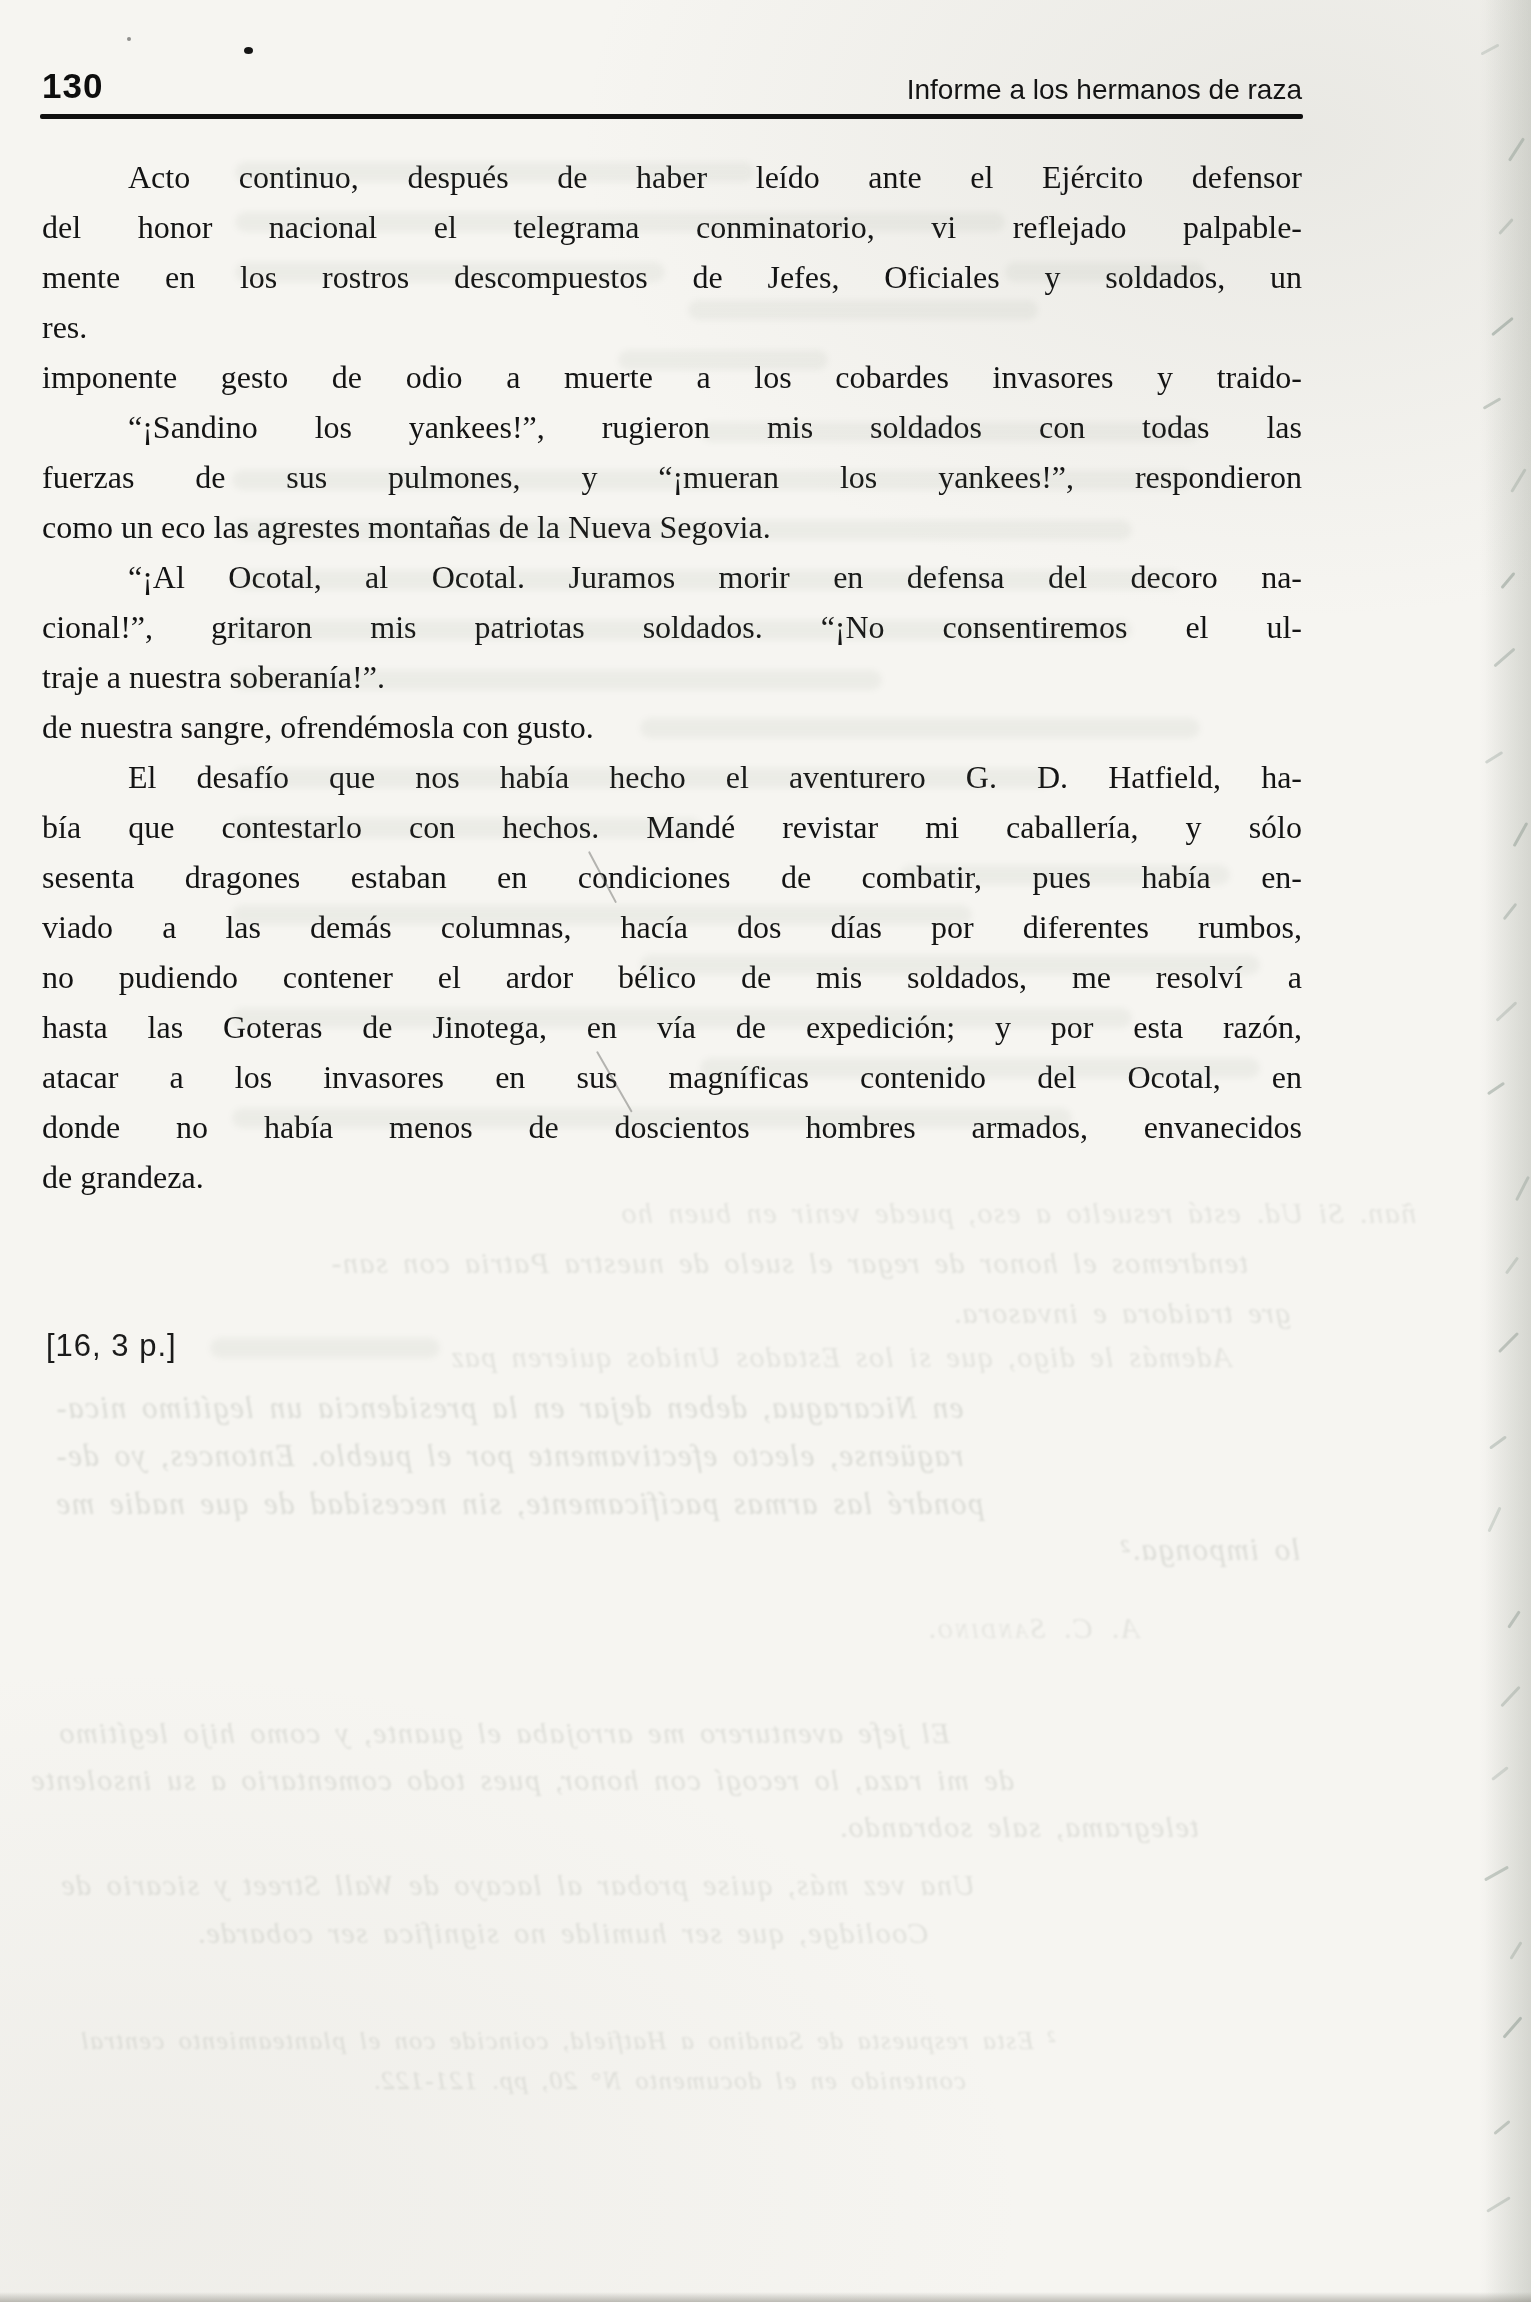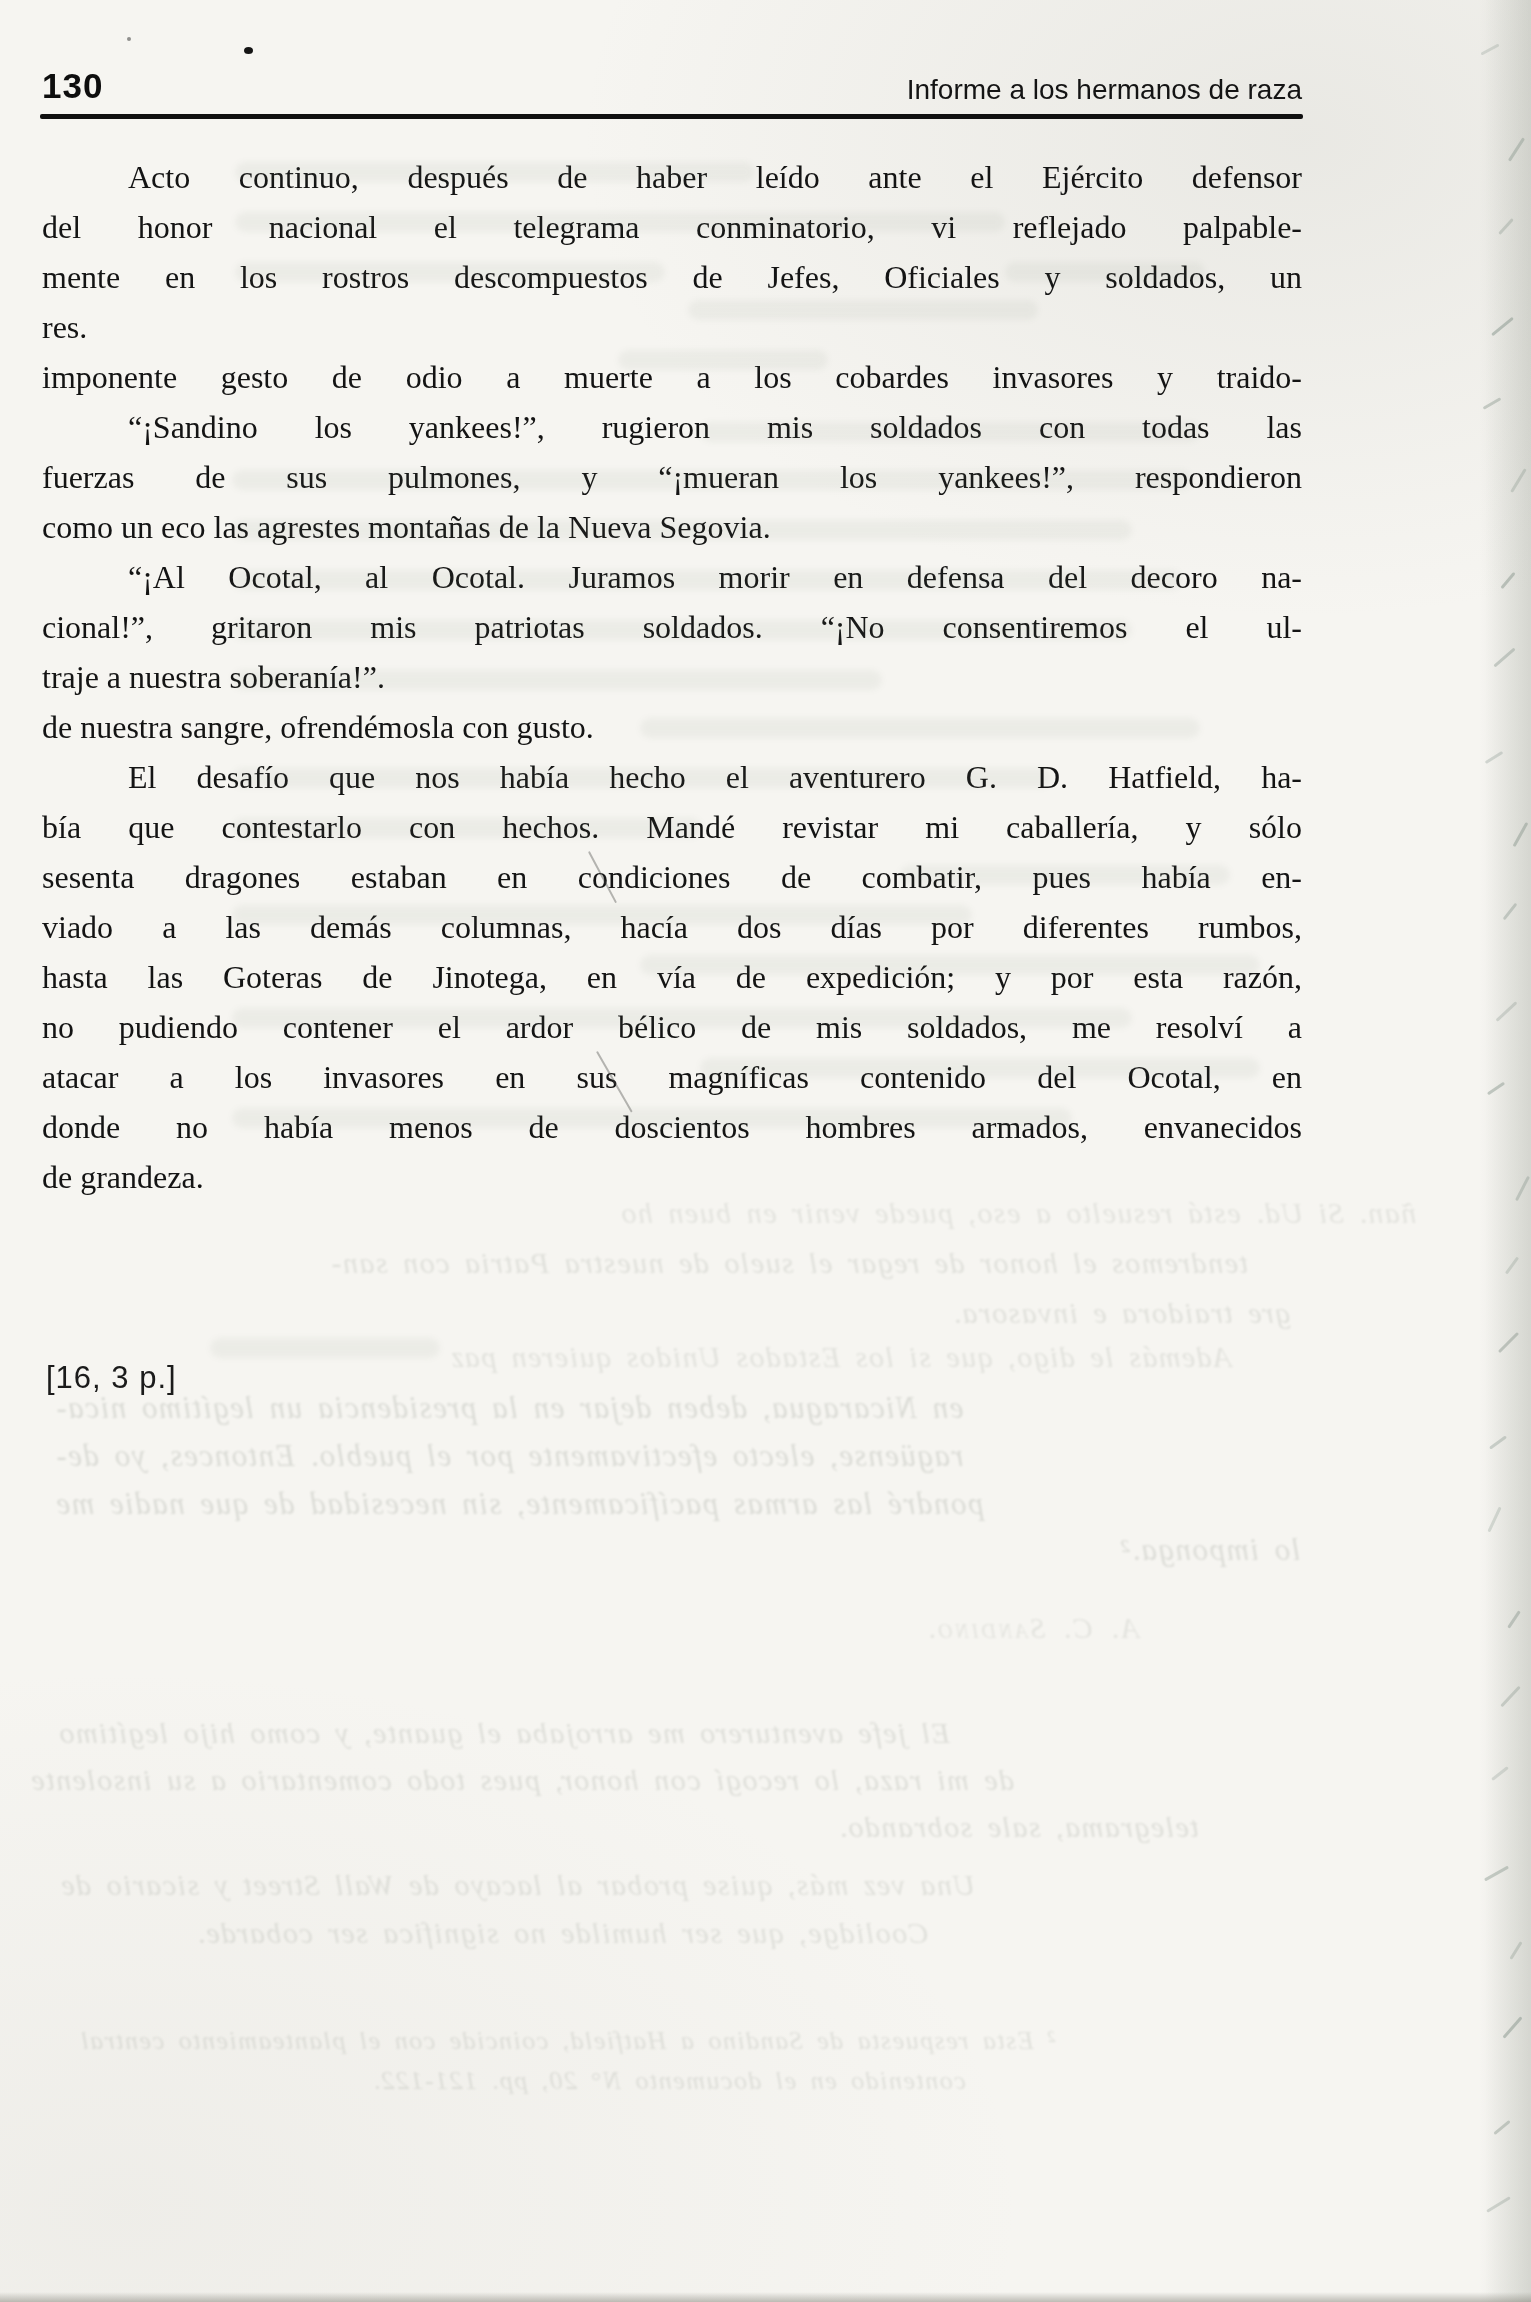--- a/index.html
+++ b/index.html
@@ -39,21 +39,21 @@
   .text-line{
     height:50px;overflow:hidden;text-align:justify;
   }
   .text-line.justified::after{content:"";display:inline-block;width:100%;}
   .text-line.lastline{text-align:left;}
   .text-line.indent{text-indent:86px;}
   
   .archive-ref{
     position:absolute;left:46px;top:1328px;
     font-family:"Liberation Sans", sans-serif;
-    font-size:31px;color:#1b1b1b;letter-spacing:1px;margin-top:32px;
+    font-size:31px;color:#1b1b1b;letter-spacing:1px;
   }
   
   .bleed-line{
     position:absolute;white-space:nowrap;
     font-family:"Liberation Serif", serif;font-style:italic;
     color:#3f4a3c;letter-spacing:1.5px;word-spacing:5px;
     filter:blur(0.9px);
   }
   .bleed-line>span{display:inline-block;transform:scaleX(-1);}
   .bleed-line.caps{font-variant:small-caps;letter-spacing:3px;}
@@ -102,22 +102,22 @@
       <div class="text-line justified">fuerzas de sus pulmones, y “¡mueran los yankees!”, respondieron</div>
       <div class="text-line lastline">como un eco las agrestes montañas de la Nueva Segovia.</div>
       <div class="text-line indent justified">“¡Al Ocotal, al Ocotal. Juramos morir en defensa del decoro na-</div>
       <div class="text-line justified">cional!”, gritaron mis patriotas soldados. “¡No consentiremos el ul-</div>
       <div class="text-line lastline">traje a nuestra soberanía!”.</div>
       <div class="text-line lastline">de nuestra sangre, ofrendémosla con gusto.</div>
       <div class="text-line indent justified">El desafío que nos había hecho el aventurero G. D. Hatfield, ha-</div>
       <div class="text-line justified">bía que contestarlo con hechos. Mandé revistar mi caballería, y sólo</div>
       <div class="text-line justified">sesenta dragones estaban en condiciones de combatir, pues había en-</div>
       <div class="text-line justified">viado a las demás columnas, hacía dos días por diferentes rumbos,</div>
+      <div class="text-line justified">no pudiendo contener el ardor bélico de mis soldados, me resolví a</div>
       <div class="text-line justified">hasta las Goteras de Jinotega, en vía de expedición; y por esta razón,</div>
-      <div class="text-line justified">no pudiendo contener el ardor bélico de mis soldados, me resolví a</div>
       <div class="text-line justified">atacar a los invasores en sus magníficas contenido del Ocotal, en</div>
       <div class="text-line justified">donde no había menos de doscientos hombres armados, envanecidos</div>
       <div class="text-line lastline">de grandeza.</div>
     </main>
 
   <div class="archive-ref">[16, 3 p.]</div>
 
   <div id="bleed-layer">
       <div class="bleed-line" style="top: 1196px; left: 620px; font-size: 30px; opacity: 0.1;"><span>ñan. Si Ud. está resuelto a eso, puede venir en buen ho</span></div>
       <div class="bleed-line" style="top: 1246px; left: 330px; font-size: 30px; opacity: 0.12;"><span>tendremos el honor de regar el suelo de nuestra Patria con san-</span></div>

